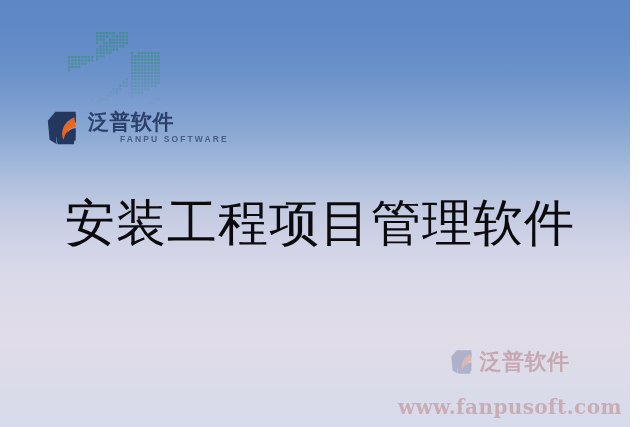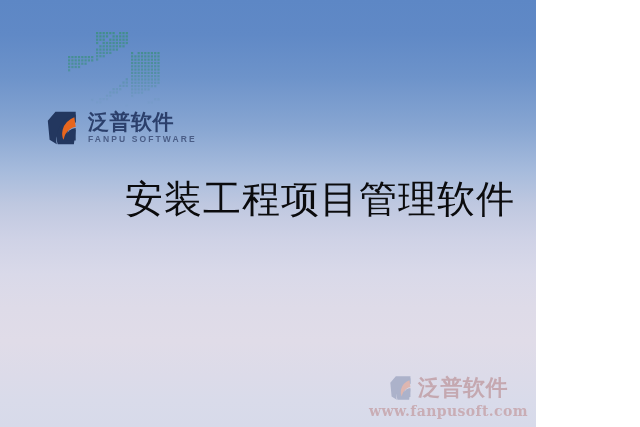--- a/index.html
+++ b/index.html
@@ -3,21 +3,21 @@
 <meta charset="utf-8">
 <title>安装工程项目管理软件有哪些好处</title>
 <style>
   html, body {
     margin: 0;
     padding: 0;
     background: #ffffff;
   }
   #stage {
     position: relative;
-    width: 536px;
+    width: 630px;
     height: 427px;
     overflow: hidden;
     font-family: "Liberation Sans", sans-serif;
     background:
       linear-gradient(to bottom,
         #5d87c5 0%,
         #6089c6 8%,
         #6d93ca 18%,
         #88a6d2 30%,
         #a6bbdc 40%,
@@ -63,32 +63,33 @@
   }
   #brand-logo .en {
     font-family: "Liberation Sans", sans-serif;
     font-size: 8.5px;
     font-weight: bold;
     color: #4a5d86;
     letter-spacing: 2.1px;
     line-height: 1.4;
     margin-top: 1px;
     white-space: nowrap;
+    margin-left: 32px;
   }
 
   
   #headline {
     position: absolute;
     left: 0;
-    top: 172px;
+    top: 196px;
     width: 640px;
     text-align: center;
     color: #0b0b0d;
     font-family: "DejaVu Serif", "Liberation Serif", serif;
-    font-size: 38px;
+    font-size: 50px;
     line-height: 55px;
     letter-spacing: 1px;
     white-space: nowrap;
   }
   #headline .line { display: block; }
 
   
   #watermark {
     position: absolute;
     right: 8px;
@@ -108,25 +109,25 @@
     font-family: "Liberation Sans", sans-serif;
     font-size: 22px;
     font-weight: bold;
     color: #b88a8e;
     letter-spacing: 0.5px;
     line-height: 1;
     white-space: nowrap;
   }
   #watermark .wm-url {
     font-family: "DejaVu Serif", "Liberation Serif", serif;
-    font-size: 14px;
+    font-size: 20px;
     font-weight: bold;
     color: #c09295;
     letter-spacing: 0.4px;
-    margin-top: 2px;
+    margin-top: 20px;
     white-space: nowrap;
   }
 </style>
 </head>
 <body>
 
 <div id="stage">
 
   <div id="skyline">
     <svg width="110" height="80" viewBox="0 0 110 80" xmlns="http://www.w3.org/2000/svg">

